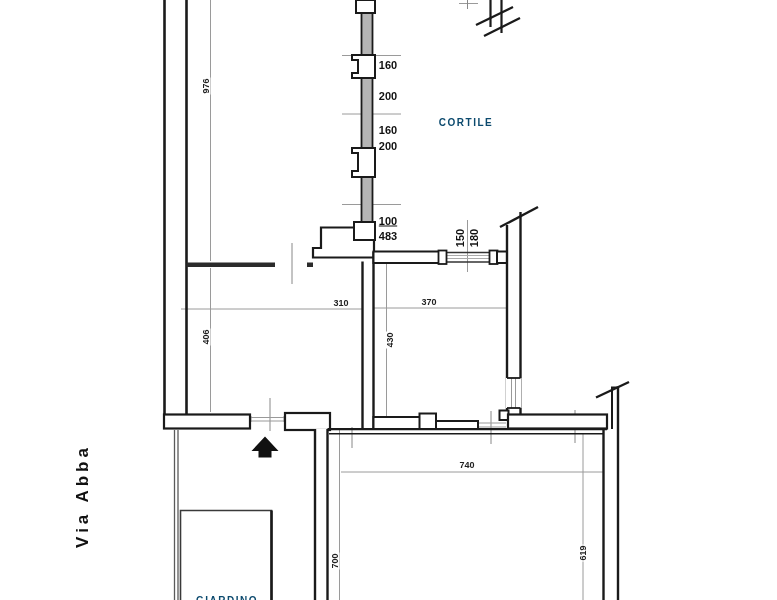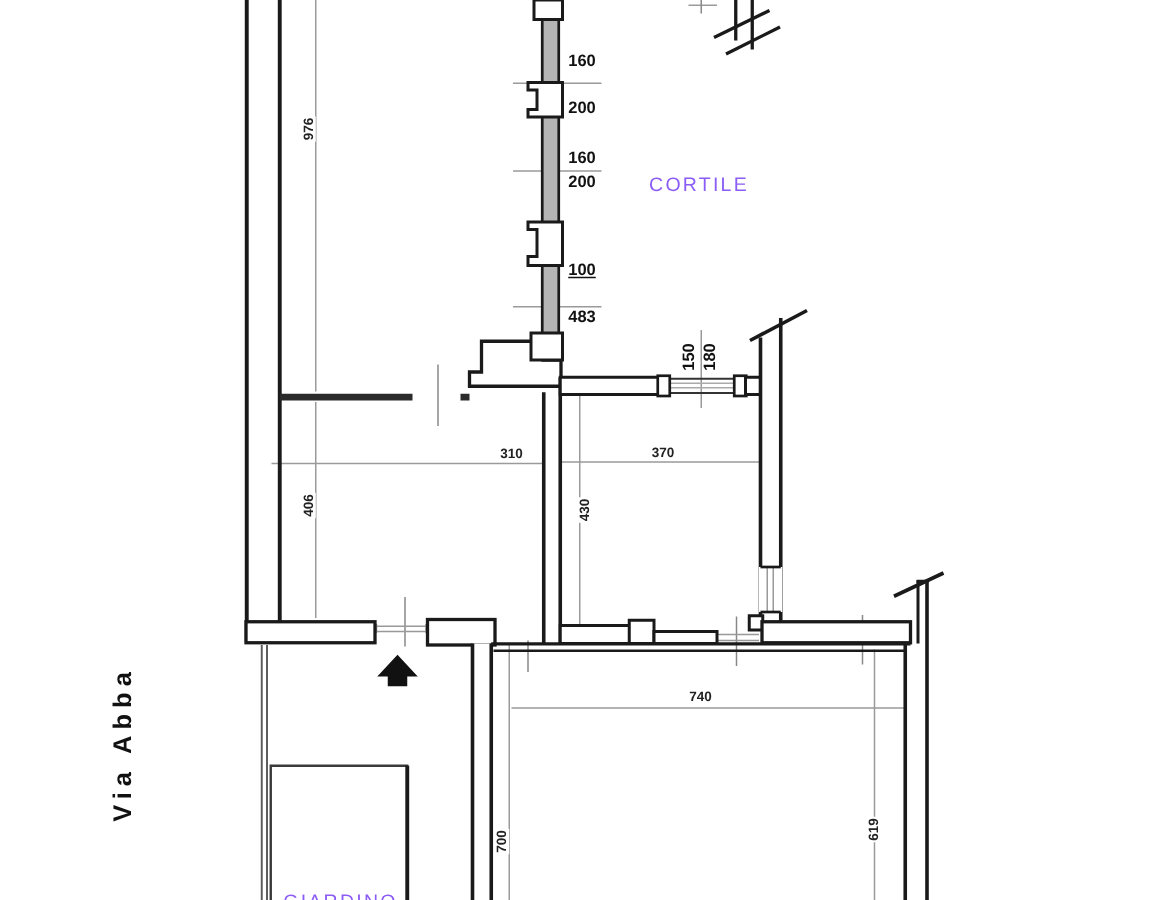--- a/index.html
+++ b/index.html
@@ -2,23 +2,23 @@
 <html><head>
 <meta charset="utf-8">
 <style>
   html,body{margin:0;padding:0;background:#fff;}
   #plan{position:relative;width:777px;height:600px;background:#ffffff;overflow:hidden;
         font-family:"Liberation Sans", sans-serif;}
   #plan svg{position:absolute;left:0;top:0;}
   .label{position:absolute;transform:translate(-50%,-50%);white-space:nowrap;color:#111;}
   .rot{transform:translate(-50%,-50%) rotate(-90deg);}
   .dim{font-size:9px;font-weight:600;color:#222;background:#fff;padding:0 1px;line-height:1;}
-  .win{font-size:11px;font-weight:700;color:#111;background:transparent;line-height:1;}
+  .win{font-size:11px;font-weight:700;color:#111;background:transparent;line-height:1;margin-top:24px;}
   .winrot{font-size:11px;font-weight:700;color:#111;background:#fff;line-height:1;}
-  .area{font-size:13px;font-weight:400;letter-spacing:1.5px;color:#8b5cf6;line-height:1;}
+  .area{font-size:10px;font-weight:700;letter-spacing:1.5px;color:#0c4a6e;line-height:1;}
   .street{font-size:17px;font-weight:700;letter-spacing:4px;color:#111;line-height:1;}
 </style>
 </head>
 <body>
 
 <div id="plan">
 
   <svg width="777" height="600" viewBox="0 0 777 600">
 
     <g stroke="#9a9a9a" stroke-width="1">
@@ -168,28 +168,28 @@
   <div class="label area" style="left:227px;top:601px;">
     <span>GIARDINO</span>
   </div>
 
   <div class="label win" style="left:388px;top:47px;transform:translate(-50%,-100%);"><span>160</span></div>
   <div class="label win" style="left:388px;top:64px;transform:translate(-50%,-100%) translateY(14px);"><span>200</span></div>
 
   <div class="label win" style="left:388px;top:106px;"><span>160</span></div>
   <div class="label win" style="left:388px;top:122px;"><span>200</span></div>
 
-  <div class="label win" style="left:388px;top:181px;text-decoration:underline;"><span>100</span></div>
+  <div class="label win" style="left:388px;top:197px;text-decoration:underline;"><span>100</span></div>
   <div class="label win" style="left:388px;top:212px;"><span>483</span></div>
 
   <div class="label winrot rot" style="left:460px;top:238px;"><span>150</span></div>
   <div class="label winrot rot" style="left:474px;top:238px;"><span>180</span></div>
 
   <div class="label dim rot" style="left:206px;top:86px;"><span>976</span></div>
   <div class="label dim" style="left:341px;top:303px;"><span>310</span></div>
   <div class="label dim rot" style="left:206px;top:337px;"><span>406</span></div>
-  <div class="label dim" style="left:442px;top:302px;"><span>370</span></div>
+  <div class="label dim" style="left:429px;top:302px;"><span>370</span></div>
   <div class="label dim rot" style="left:390px;top:340px;"><span>430</span></div>
   <div class="label dim" style="left:467px;top:465px;text-align:center;"><span>740</span></div>
   <div class="label dim rot" style="left:335px;top:561px;"><span>700</span></div>
   <div class="label dim rot" style="left:583px;top:553px;"><span>619</span></div>
 
 </div>
 
 </body></html>

